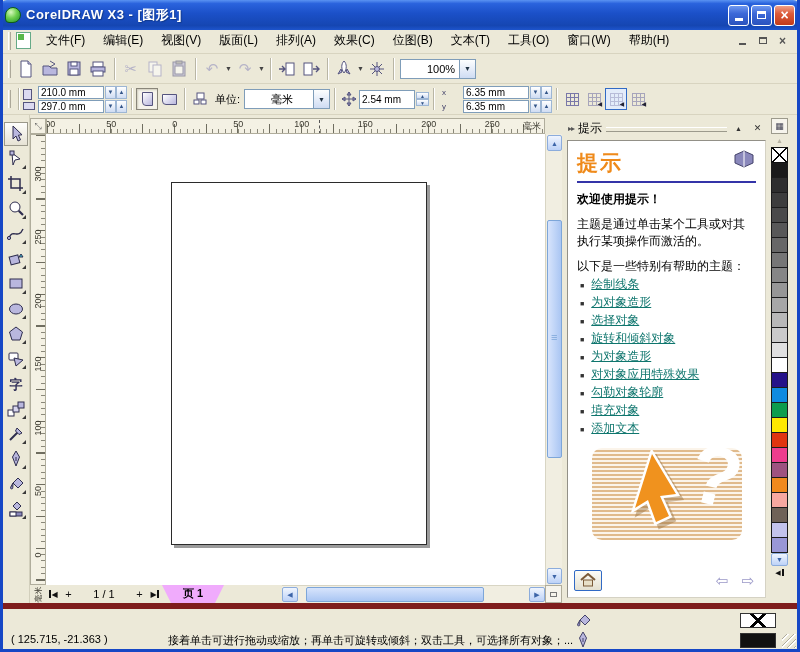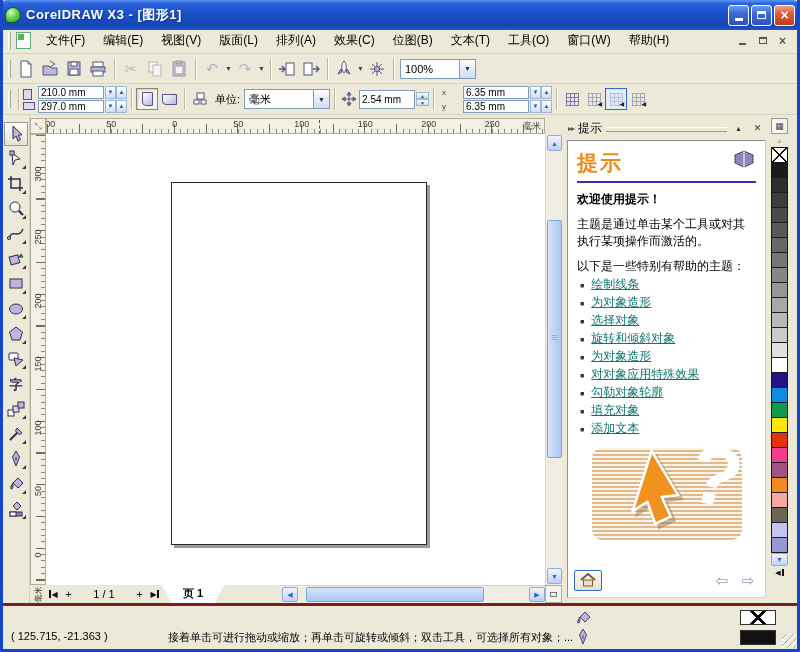--- a/index.html
+++ b/index.html
@@ -38,21 +38,21 @@
 
   
   .toolbar { position:absolute; left:3px; top:54px; width:794px; height:30px; background:#ece9d8;
     display:flex; align-items:center; border-bottom:1px solid #d8d4c0; padding:0 2px; }
   .tbtn { width:24px; height:24px; display:flex; align-items:center; justify-content:center; position:relative; }
   .tbtn svg { display:block; }
   .vsep { width:1px; height:22px; background:#b9b6a5; box-shadow:1px 0 0 #fff; margin:0 4px; }
   .dim { opacity:.55; }
   .dd-arrow { font-size:7px; color:#444; width:9px; text-align:center; }
   .char-icon { font-size:15px; color:#8a88bb; line-height:1; }
-  .combo { display:flex; align-items:center; height:20px; border:1px solid #7f9db9; background:#fff; font-size:11px; }
+  .combo { display:flex; align-items:center; height:20px; border:1px solid #7f9db9; background:#fff; font-size:11px;padding-left:22px; }
   .combo .val { flex:1; padding:0 4px; white-space:nowrap; overflow:hidden; }
   .combo .arrow { width:16px; height:100%; border-left:1px solid #7f9db9;
     background:linear-gradient(#fdfefe,#cfdcf3); color:#234; font-size:7px; display:flex; align-items:center; justify-content:center; }
   .zoom-combo { width:76px; margin-left:2px; }
 
   
   .propbar { position:absolute; left:3px; top:84px; width:794px; height:31px; background:#ece9d8;
     display:flex; align-items:center; border-bottom:1px solid #d8d4c0; padding:0 2px; font-size:10px; }
   .paper-combo { width:126px; }
   .col { display:flex; flex-direction:column; gap:1px; justify-content:center; }
@@ -121,21 +121,21 @@
     background:linear-gradient(90deg,#d7e4fc,#aac6f3); border:1px solid #7da6d9; border-radius:2px; }
   .v-thumb::after { content:"≡"; position:absolute; left:3px; top:50%; margin-top:-8px; color:#7da6d9; font-size:11px; }
 
   
   .navbar { position:absolute; left:30px; top:585px; width:515px; height:18px; background:#ece9d8; display:flex; align-items:stretch; }
   .vunit { width:16px; display:flex; align-items:center; justify-content:center; }
   .vunit span { transform:rotate(-90deg); font-size:8px; color:#3c3a30; }
   .navbtn { width:15px; display:flex; align-items:center; justify-content:center; font-size:8px; color:#111; }
   .navbtn .bar { width:2px; height:8px; background:#111; }
   .pageind { width:56px; text-align:center; font-size:11px; line-height:18px; }
-  .pagetab { width:62px; background:#ffffff; clip-path:polygon(0 0,100% 0,calc(100% - 9px) 100%,9px 100%);
+  .pagetab { width:62px; background:#f0abfc; clip-path:polygon(0 0,100% 0,calc(100% - 9px) 100%,9px 100%);
     filter:drop-shadow(1px 1px 0 #8a887a); font-size:11px; font-weight:bold; text-align:center; line-height:17px; }
   .nav-space { width:58px; }
   .hscroll { flex:1; position:relative; background:#f1eee1; border-top:1px solid #d8d5c4; }
   .hs-btn { position:absolute; top:1px; height:15px; width:16px; background:linear-gradient(#f0f5fe,#bdd2f7);
     border:1px solid #8cacdc; border-radius:2px; color:#3d65a8; font-size:7px; display:flex; align-items:center; justify-content:center; }
   .hs-left { left:0; } .hs-right { right:0; }
   .h-thumb { position:absolute; left:24px; top:1px; width:178px; height:15px;
     background:linear-gradient(#d7e4fc,#aac6f3); border:1px solid #7da6d9; border-radius:2px; }
   .nav-navigator { position:absolute; left:545px; top:585px; width:17px; height:18px; background:#f6f4ec;
     border:1px solid #b0ad9c; display:flex; align-items:center; justify-content:center; }
@@ -178,21 +178,21 @@
   .pal-none { width:17px; height:16px; border:1px solid #111; background:
       linear-gradient(45deg,transparent 45%,#000 45% 55%,transparent 55%),
       linear-gradient(-45deg,transparent 45%,#000 45% 55%,transparent 55%),#fff; }
   .swatches { display:flex; flex-direction:column; }
   .swatch { width:17px; height:15px; border:1px solid #1c1c1c; border-top:none; }
   .swatch:first-child { border-top:1px solid #1c1c1c; }
   .pal-expand { width:17px; height:13px; display:flex; align-items:center; justify-content:center; font-size:7px; color:#111; gap:1px; }
   .pal-expand i { width:2px; height:7px; background:#111; display:block; }
 
   
-  .statusbar { position:absolute; left:3px; top:603px; width:794px; height:46px; background:#ece9d8; border-top:3px solid #7f1d1d; font-size:11px; }
+  .statusbar { position:absolute; left:3px; top:603px; width:794px; height:46px; background:#ece9d8; border-top:6px solid #7f1d1d; font-size:11px; }
   .st-coords { position:absolute; left:8px; top:24px; }
   .st-hint { position:absolute; left:165px; top:24px; white-space:nowrap; }
   .st-fill-ico { position:absolute; left:570px; top:2px; }
   .st-outline-ico { position:absolute; left:573px; top:22px; }
   .st-fill-swatch { position:absolute; left:737px; top:4px; width:36px; height:15px; border:1px solid #333; background:
       linear-gradient(45deg,transparent 46%,#000 46% 54%,transparent 54%),
       linear-gradient(-45deg,transparent 46%,#000 46% 54%,transparent 54%),#fff; }
   .st-outline-swatch { position:absolute; left:737px; top:24px; width:36px; height:15px; border:1px solid #333; background:#111; }
   .st-grip { position:absolute; right:1px; bottom:1px; width:14px; height:14px;
     background:repeating-linear-gradient(135deg,transparent 0 3px,#b0ad9c 3px 4px,#fff 4px 5px); }

